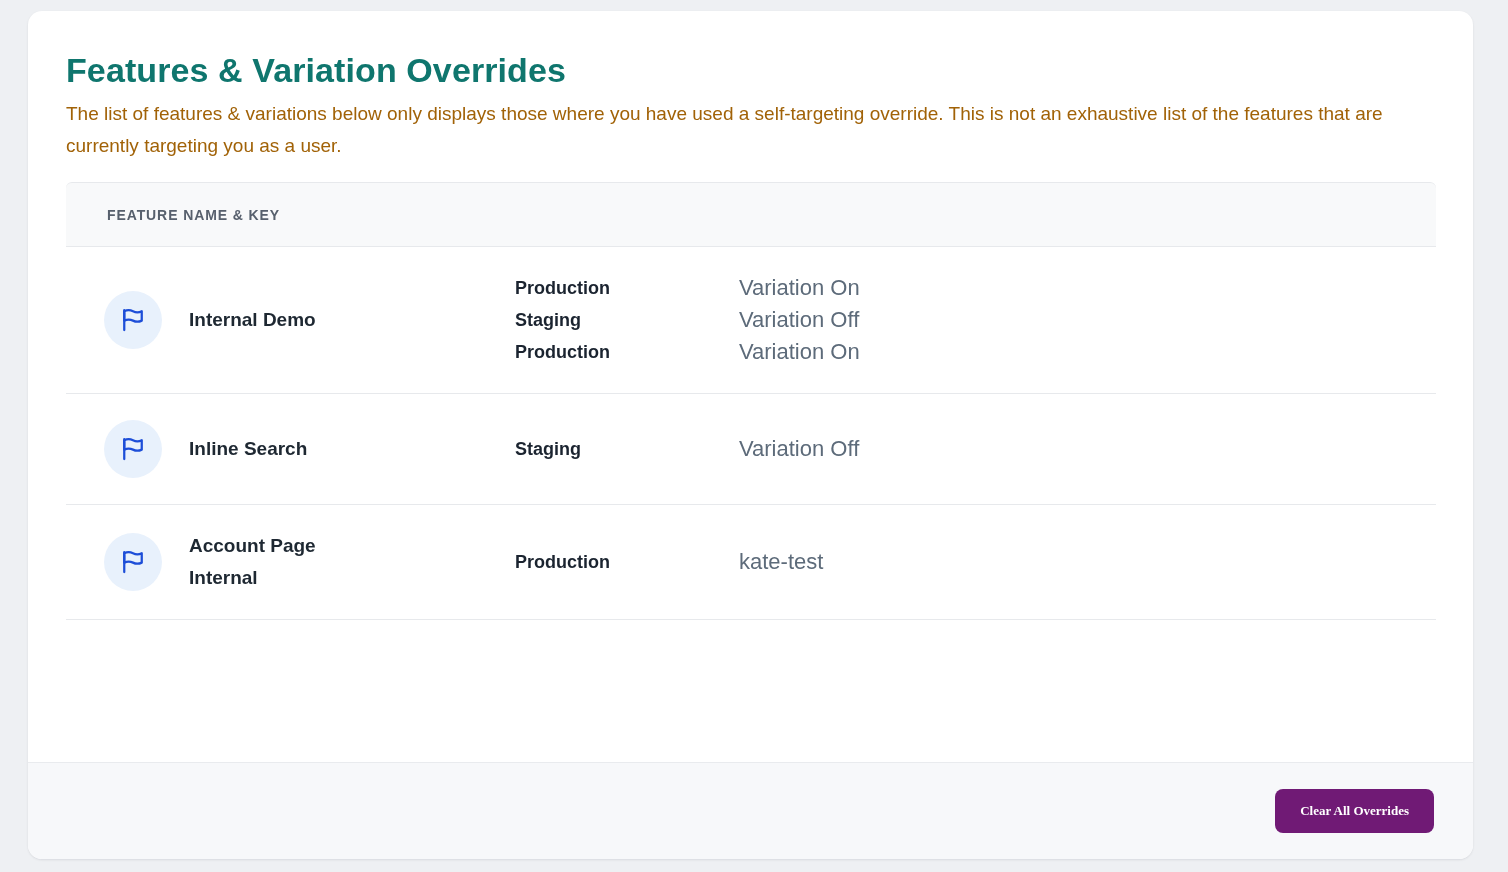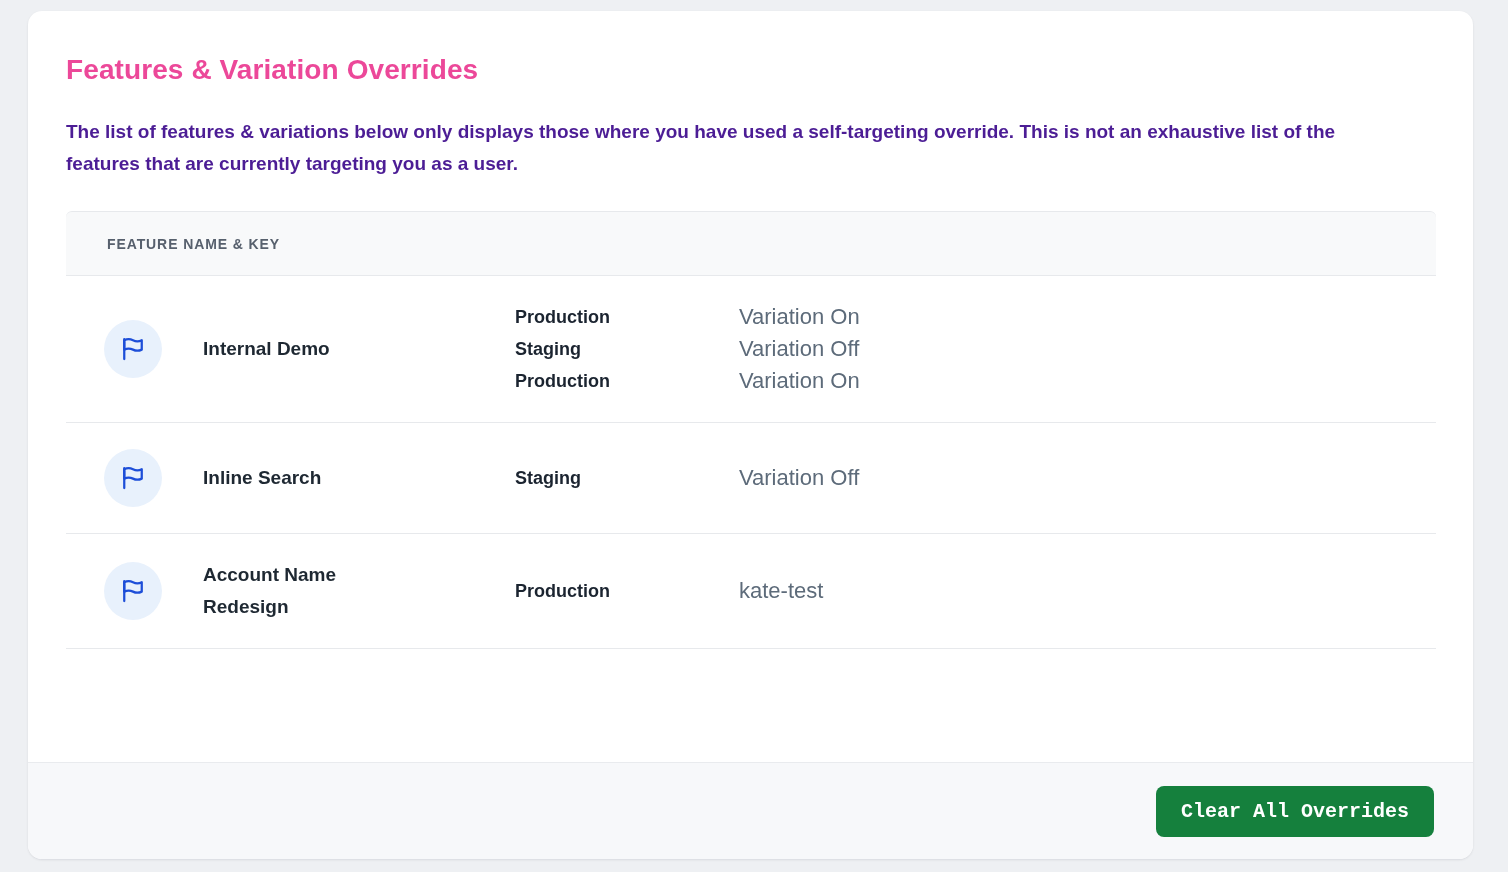--- a/index.html
+++ b/index.html
@@ -14,29 +14,29 @@
     margin: 11px 0 0 28px;
     width: 1445px; height: 848px;
     background: #ffffff;
     border-radius: 14px;
     box-shadow: 0 1px 3px rgba(16,24,40,0.06), 0 1px 2px rgba(16,24,40,0.04);
     display: flex; flex-direction: column;
     overflow: hidden;
   }
   .content { flex: 1; padding: 44px 38px 0 38px; }
   .page-title {
-    font-size: 28px; line-height: 30px; font-weight: 700;
-    color: #ec4899; letter-spacing: 0.1px;
+    font-size: 34px; line-height: 30px; font-weight: 700;
+    color: #0f766e; letter-spacing: 0.1px;
   }
   .page-desc {
-    margin-top: 31px;
-    font-size: 19px; line-height: 32px; font-weight: 700;
-    color: #4c1d95; max-width: 1345px;
+    margin-top: 13px;
+    font-size: 19px; line-height: 32px; font-weight: 400;
+    color: #a16207; max-width: 1345px;
   }
-  .table { margin-top: 31px; width: 1370px; }
+  .table { margin-top: 20px; width: 1370px; }
   .thead {
     display: grid; grid-template-columns: 449px 224px 1fr;
     align-items: center;
     height: 65px;
     background: #f8f9fa;
     border-top: 1px solid #e7e9ec;
     border-bottom: 1px solid #e7e9ec;
     border-radius: 6px 6px 0 0;
   }
   .th {
@@ -48,21 +48,21 @@
   .trow {
     display: grid; grid-template-columns: 449px 224px 1fr;
     align-items: center;
     border-bottom: 1px solid #e7e9ec;
     background: #ffffff;
   }
   .trow.r1 { min-height: 147px; }
   .trow.r2 { min-height: 111px; }
   .trow.r3 { min-height: 115px; }
   .feature-cell {
-    display: flex; align-items: center; gap: 41px;
+    display: flex; align-items: center; gap: 27px;
     padding-left: 38px;
   }
   .flag-circle {
     flex: 0 0 auto;
     width: 58px; height: 58px; border-radius: 50%;
     background: #e8f1fc;
     display: flex; align-items: center; justify-content: center;
   }
   .flag-circle svg { width: 30px; height: 30px; stroke: #1d4ed8; }
   .feature-name {
@@ -78,23 +78,23 @@
   }
   .footer {
     height: 97px;
     background: #f7f8fa;
     border-top: 1px solid #e9ebee;
     display: flex; align-items: center; justify-content: flex-end;
     padding-right: 39px;
   }
   .clear-btn {
     border: none; cursor: pointer;
-    background: #15803d; color: #ffffff;
-    font-family: Liberation Mono, monospace;
-    font-size: 20px; font-weight: 700;
+    background: #701a75; color: #ffffff;
+    font-family: Liberation Serif, serif;
+    font-size: 13px; font-weight: 700;
     padding: 14px 25px;
     border-radius: 8px;
   }
 </style>
 </head>
 <body>
 
 <div class="card">
   <div class="content">
 
@@ -147,21 +147,21 @@
       </div>
 
       <div class="trow r3">
         <div class="feature-cell">
           <span class="flag-circle">
             <svg viewBox="0 0 24 24" fill="none" stroke-width="1.8" stroke-linecap="round" stroke-linejoin="round">
               <path d="M5 5 C7.5 3.8 9.5 3.8 12 5 C14.5 6.2 16.5 6.2 19 5 L19 12.5 C16.5 13.7 14.5 13.7 12 12.5 C9.5 11.3 7.5 11.3 5 12.5 Z"></path>
               <path d="M5 4 L5 20"></path>
             </svg>
           </span>
-          <span class="feature-name">Account Name Redesign</span>
+          <span class="feature-name">Account Page Internal</span>
         </div>
         <div class="env-col">
           <span class="env-line">Production</span>
         </div>
         <div class="var-col">
           <span class="var-line">kate-test</span>
         </div>
       </div>
     </div>
 

